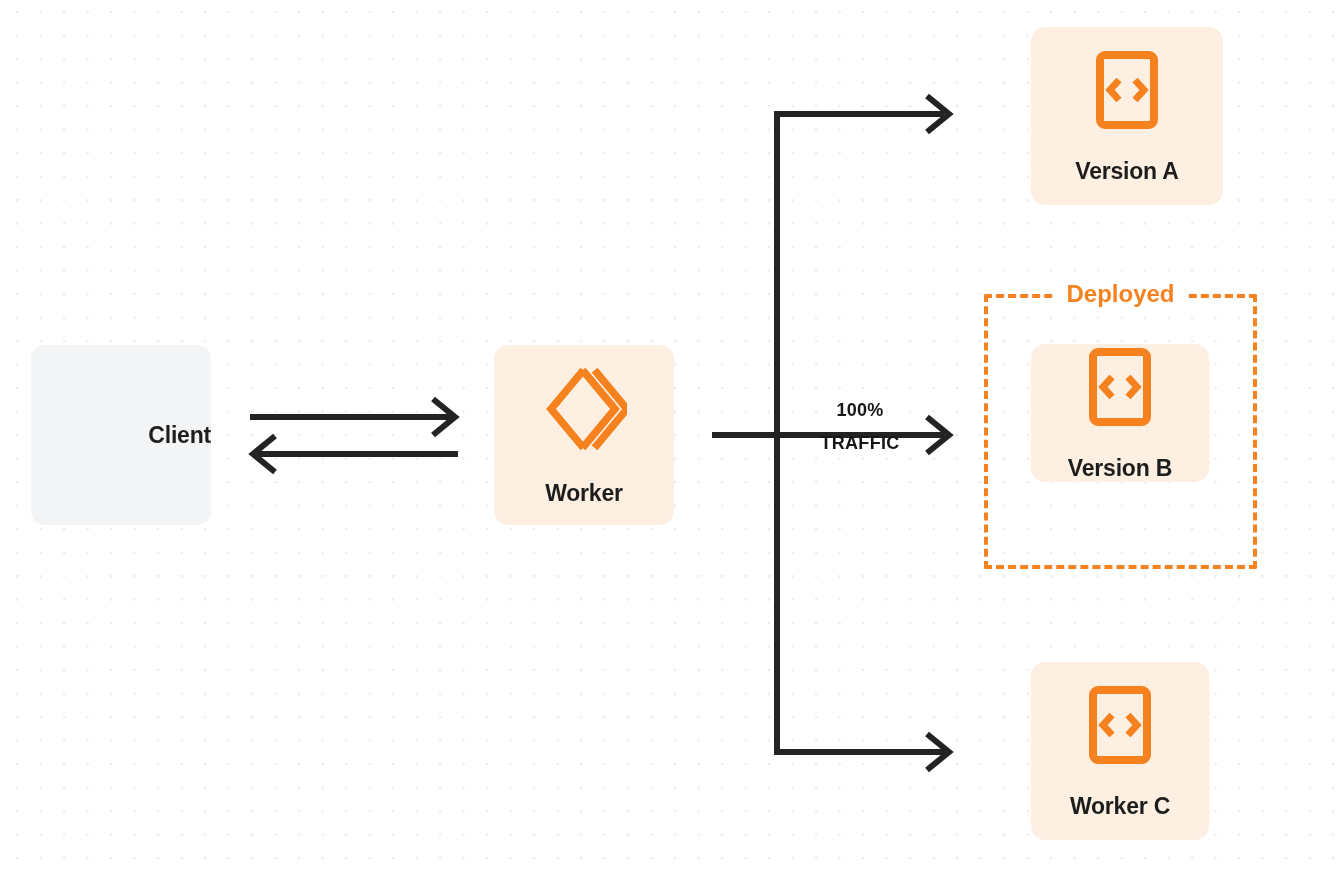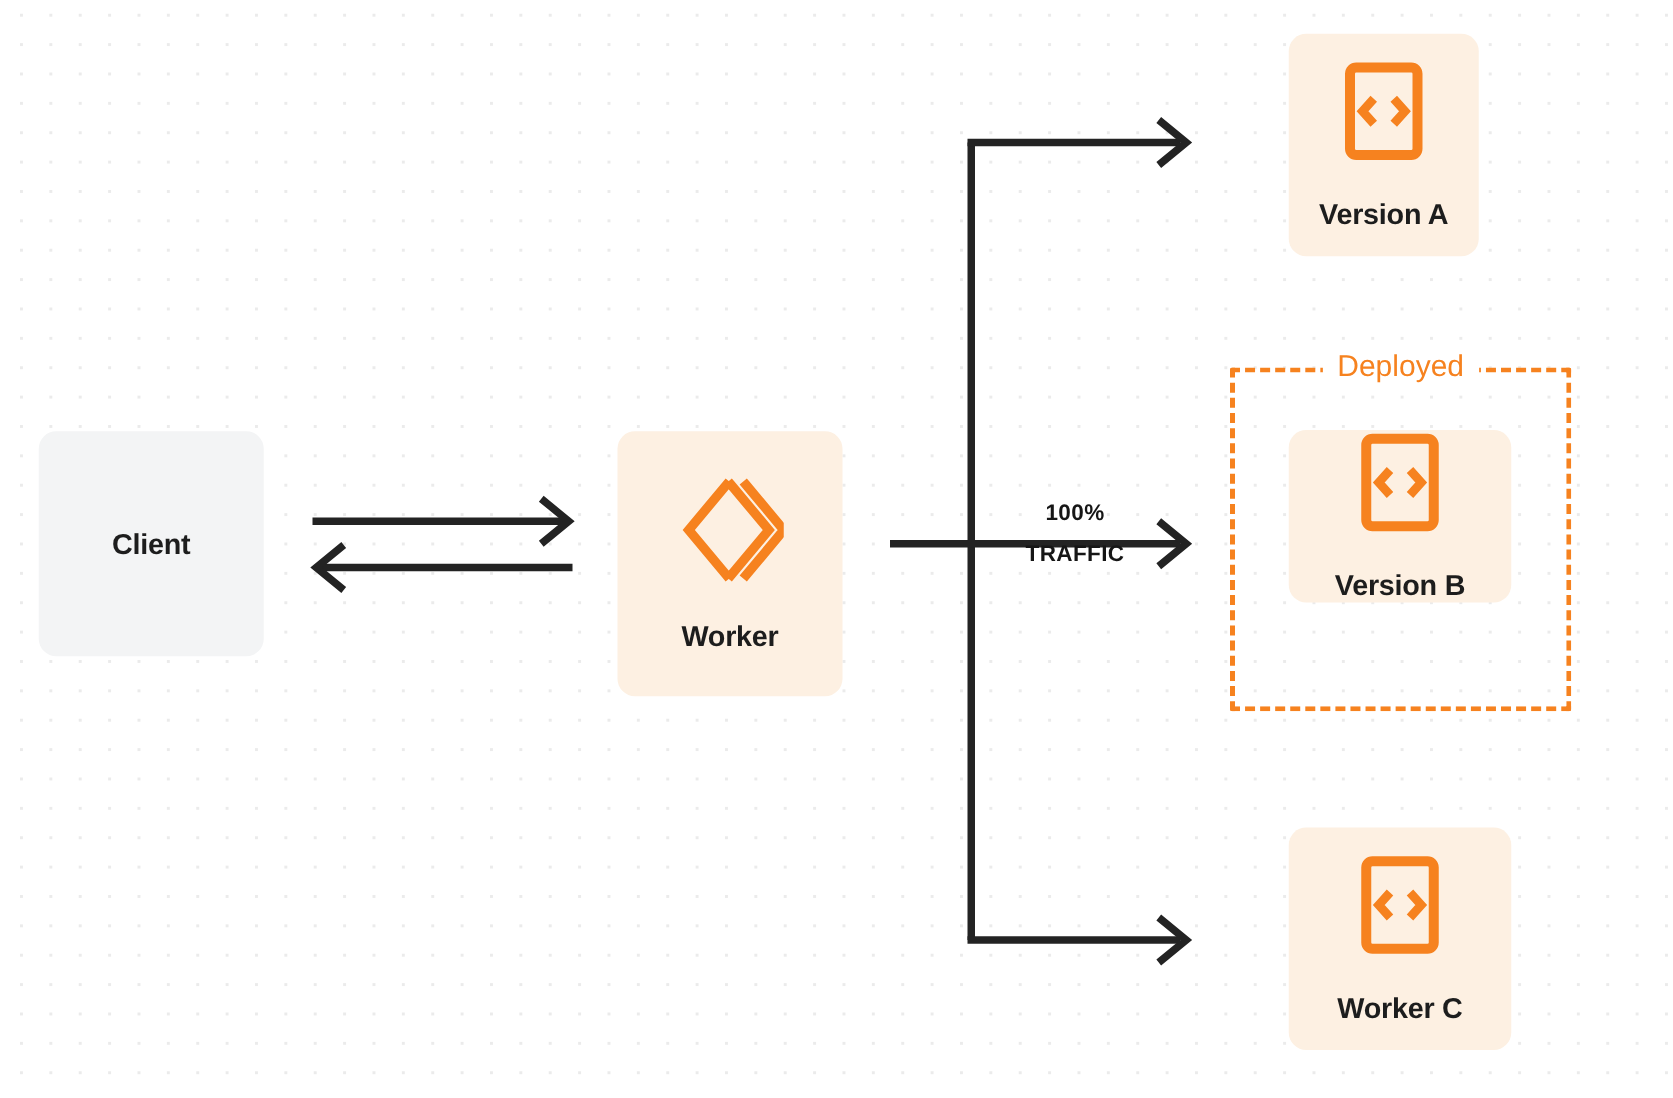--- a/index.html
+++ b/index.html
@@ -61,21 +61,21 @@
     border-radius: 2px;
   }
   .deploy-label {
     position: absolute;
     top: -16px;
     left: 50%;
     transform: translateX(-50%);
     background: #ffffff;
     padding: 0 12px;
     font-size: 24px;
-    font-weight: 400;
+    font-weight: 700;
     color: #f6821f;
     line-height: 1;
     white-space: nowrap;
   }
 
   
   #edges {
     position: absolute;
     top: 0;
     left: 0;
@@ -149,39 +149,39 @@
 
   <div class="traffic-label" style="left:790px; top:351px; width:140px;margin-top:43px;">
     <div>100%</div>
     <div>TRAFFIC</div>
   </div>
 
   <div class="deploy-group" style="left:984px; top:294px; width:273px; height:275px;">
     <div class="deploy-label">Deployed</div>
   </div>
 
-  <div class="node node-client" style="left:31px; top:345px; width:180px; height:180px;">
+  <div class="node node-client" style="left:31px; top:345px; width:180px; height:180px;align-items:flex-end;">
     <span class="node-label">Client</span>
   </div>
 
-  <div class="node node-worker" style="left:494px; top:345px; width:180px; height:212px;">
+  <div class="node node-worker" style="left:494px; top:345px; width:180px; height:180px;">
     <span class="node-icon">
       <svg width="86" height="86" viewBox="0 0 86 86" xmlns="http://www.w3.org/2000/svg">
 
         <path d="M 40 7 L 10 43 L 40 79" fill="none" stroke="#f6821f" stroke-width="7.5" stroke-linecap="square" stroke-linejoin="miter"></path>
 
         <path d="M 44 7 L 74 43 L 44 79" fill="none" stroke="#f6821f" stroke-width="7.5" stroke-linecap="square" stroke-linejoin="miter"></path>
 
         <path d="M 56 7 L 86 43 L 56 79" fill="none" stroke="#f6821f" stroke-width="7.5" stroke-linecap="square" stroke-linejoin="miter"></path>
       </svg>
     </span>
     <span class="node-label">Worker</span>
   </div>
 
-  <div class="node node-version" style="left:1031px; top:27px; width:152px; height:178px;">
+  <div class="node node-version" style="left:1031px; top:27px; width:192px; height:178px;">
     <span class="node-icon">
       <svg width="64" height="80" viewBox="0 0 64 80" xmlns="http://www.w3.org/2000/svg">
         <rect x="5" y="5" width="54" height="70" rx="5" ry="5" fill="none" stroke="#f6821f" stroke-width="8"></rect>
         <path d="M 24 30 L 15 40 L 24 50" fill="none" stroke="#f6821f" stroke-width="7" stroke-linecap="butt" stroke-linejoin="miter"></path>
         <path d="M 40 30 L 49 40 L 40 50" fill="none" stroke="#f6821f" stroke-width="7" stroke-linecap="butt" stroke-linejoin="miter"></path>
       </svg>
     </span>
     <span class="node-label">Version A</span>
   </div>
 

